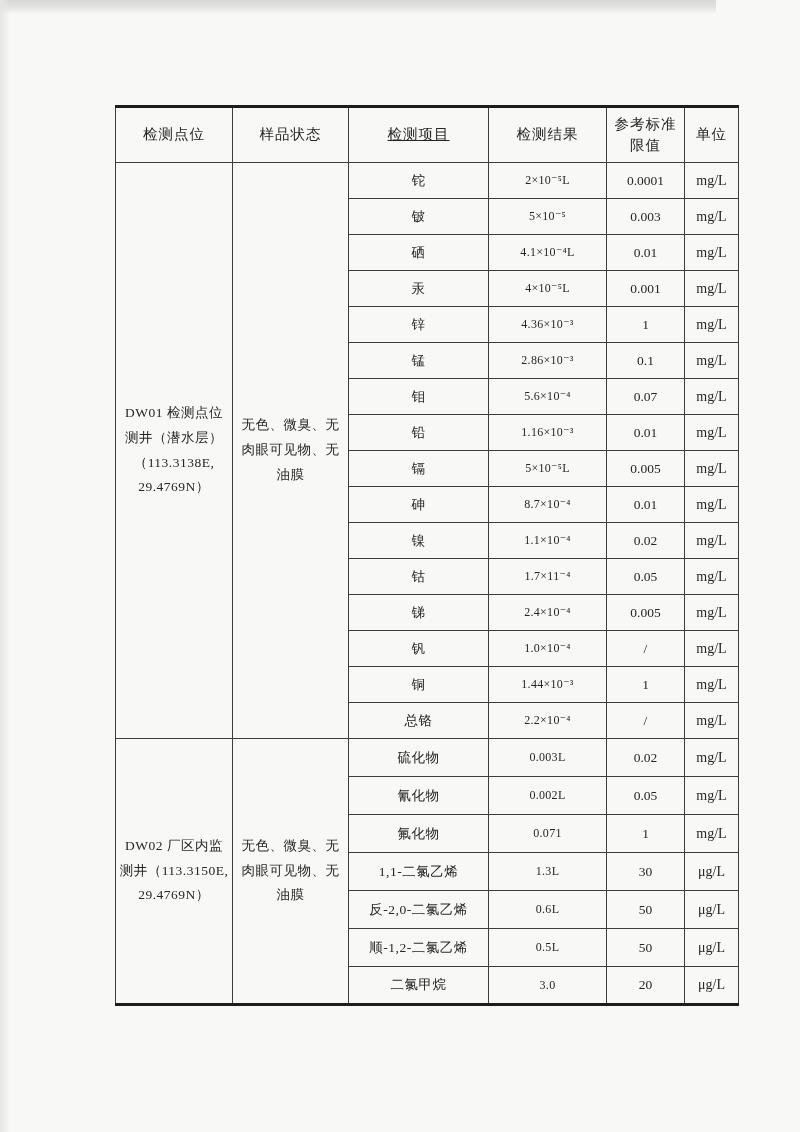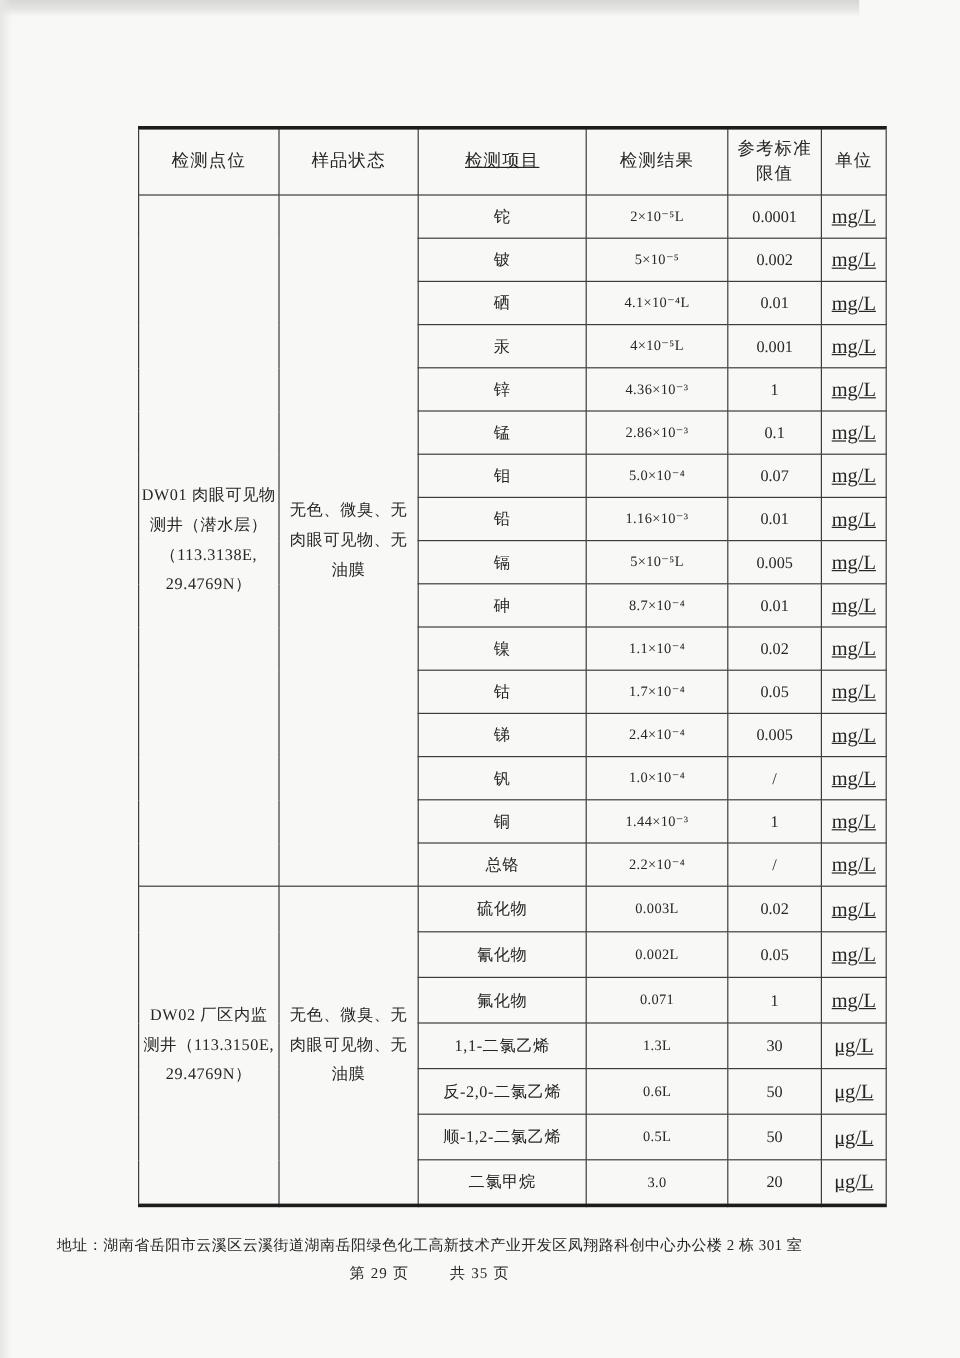--- a/index.html
+++ b/index.html
@@ -64,21 +64,21 @@
   }
   td.cell-item {
     font-size: 13.5px;
     letter-spacing: 0.5px;
   }
   td.cell-result {
     font-size: 12px;
     letter-spacing: 0.3px;
   }
   td.cell-limit { font-size: 13.5px; margin-left: 30px; }
-  td.cell-unit { font-size: 17px; text-decoration: underline; }
+  td.cell-unit { font-size: 14px; }
   .footer {
     position: absolute;
     left: 0;
     top: 1028px;
     width: 100%;
     text-align: center;
   }
   .footer .address {
     font-size: 12.5px;
     letter-spacing: 0.4px;
@@ -114,36 +114,36 @@
           <th style="white-space: pre-line;">样品状态</th>
           <th style="white-space: pre-line; text-decoration: underline;">检测项目</th>
           <th style="white-space: pre-line; margin-top: 16px;">检测结果</th>
           <th style="white-space: pre-line;">参考标准
 限值</th>
           <th style="white-space: pre-line;">单位</th>
         </tr>
     </thead>
     <tbody>
         <tr class="g0">
-          <td rowspan="16" class="span-cell">DW01 肉眼可见物
+          <td rowspan="16" class="span-cell">DW01 检测点位
 测井（潜水层）
 （113.3138E,
 29.4769N）</td>
           <td rowspan="16" class="span-cell">无色、微臭、无
 肉眼可见物、无
 油膜</td>
           <td class="cell-item">铊</td>
           <td class="cell-result">2×10⁻⁵L</td>
           <td class="cell-limit">0.0001</td>
           <td class="cell-unit">mg/L</td>
         </tr>
         <tr class="g0">
           <td class="cell-item">铍</td>
           <td class="cell-result">5×10⁻⁵</td>
-          <td class="cell-limit">0.002</td>
+          <td class="cell-limit">0.003</td>
           <td class="cell-unit">mg/L</td>
         </tr>
         <tr class="g0">
           <td class="cell-item">硒</td>
           <td class="cell-result">4.1×10⁻⁴L</td>
           <td class="cell-limit">0.01</td>
           <td class="cell-unit">mg/L</td>
         </tr>
         <tr class="g0">
           <td class="cell-item">汞</td>
@@ -158,21 +158,21 @@
           <td class="cell-unit">mg/L</td>
         </tr>
         <tr class="g0">
           <td class="cell-item">锰</td>
           <td class="cell-result">2.86×10⁻³</td>
           <td class="cell-limit">0.1</td>
           <td class="cell-unit">mg/L</td>
         </tr>
         <tr class="g0">
           <td class="cell-item">钼</td>
-          <td class="cell-result">5.0×10⁻⁴</td>
+          <td class="cell-result">5.6×10⁻⁴</td>
           <td class="cell-limit">0.07</td>
           <td class="cell-unit">mg/L</td>
         </tr>
         <tr class="g0">
           <td class="cell-item">铅</td>
           <td class="cell-result">1.16×10⁻³</td>
           <td class="cell-limit">0.01</td>
           <td class="cell-unit">mg/L</td>
         </tr>
         <tr class="g0">
@@ -188,21 +188,21 @@
           <td class="cell-unit">mg/L</td>
         </tr>
         <tr class="g0">
           <td class="cell-item">镍</td>
           <td class="cell-result">1.1×10⁻⁴</td>
           <td class="cell-limit">0.02</td>
           <td class="cell-unit">mg/L</td>
         </tr>
         <tr class="g0">
           <td class="cell-item">钴</td>
-          <td class="cell-result">1.7×10⁻⁴</td>
+          <td class="cell-result">1.7×11⁻⁴</td>
           <td class="cell-limit">0.05</td>
           <td class="cell-unit">mg/L</td>
         </tr>
         <tr class="g0">
           <td class="cell-item">锑</td>
           <td class="cell-result">2.4×10⁻⁴</td>
           <td class="cell-limit">0.005</td>
           <td class="cell-unit">mg/L</td>
         </tr>
         <tr class="g0">
@@ -267,19 +267,13 @@
         </tr>
         <tr class="g1">
           <td class="cell-item">二氯甲烷</td>
           <td class="cell-result">3.0</td>
           <td class="cell-limit">20</td>
           <td class="cell-unit">μg/L</td>
         </tr>
       </tbody>
   </table>
 
-  <div class="footer">
-    <div class="address">地址：湖南省岳阳市云溪区云溪街道湖南岳阳绿色化工高新技术产业开发区凤翔路科创中心办公楼 2 栋 301 室</div>
-    <div class="pagenum">
-      <span class="cur">第 29 页</span><span>共 35 页</span>
-    </div>
-  </div>
 </div>
 
 </body></html>

